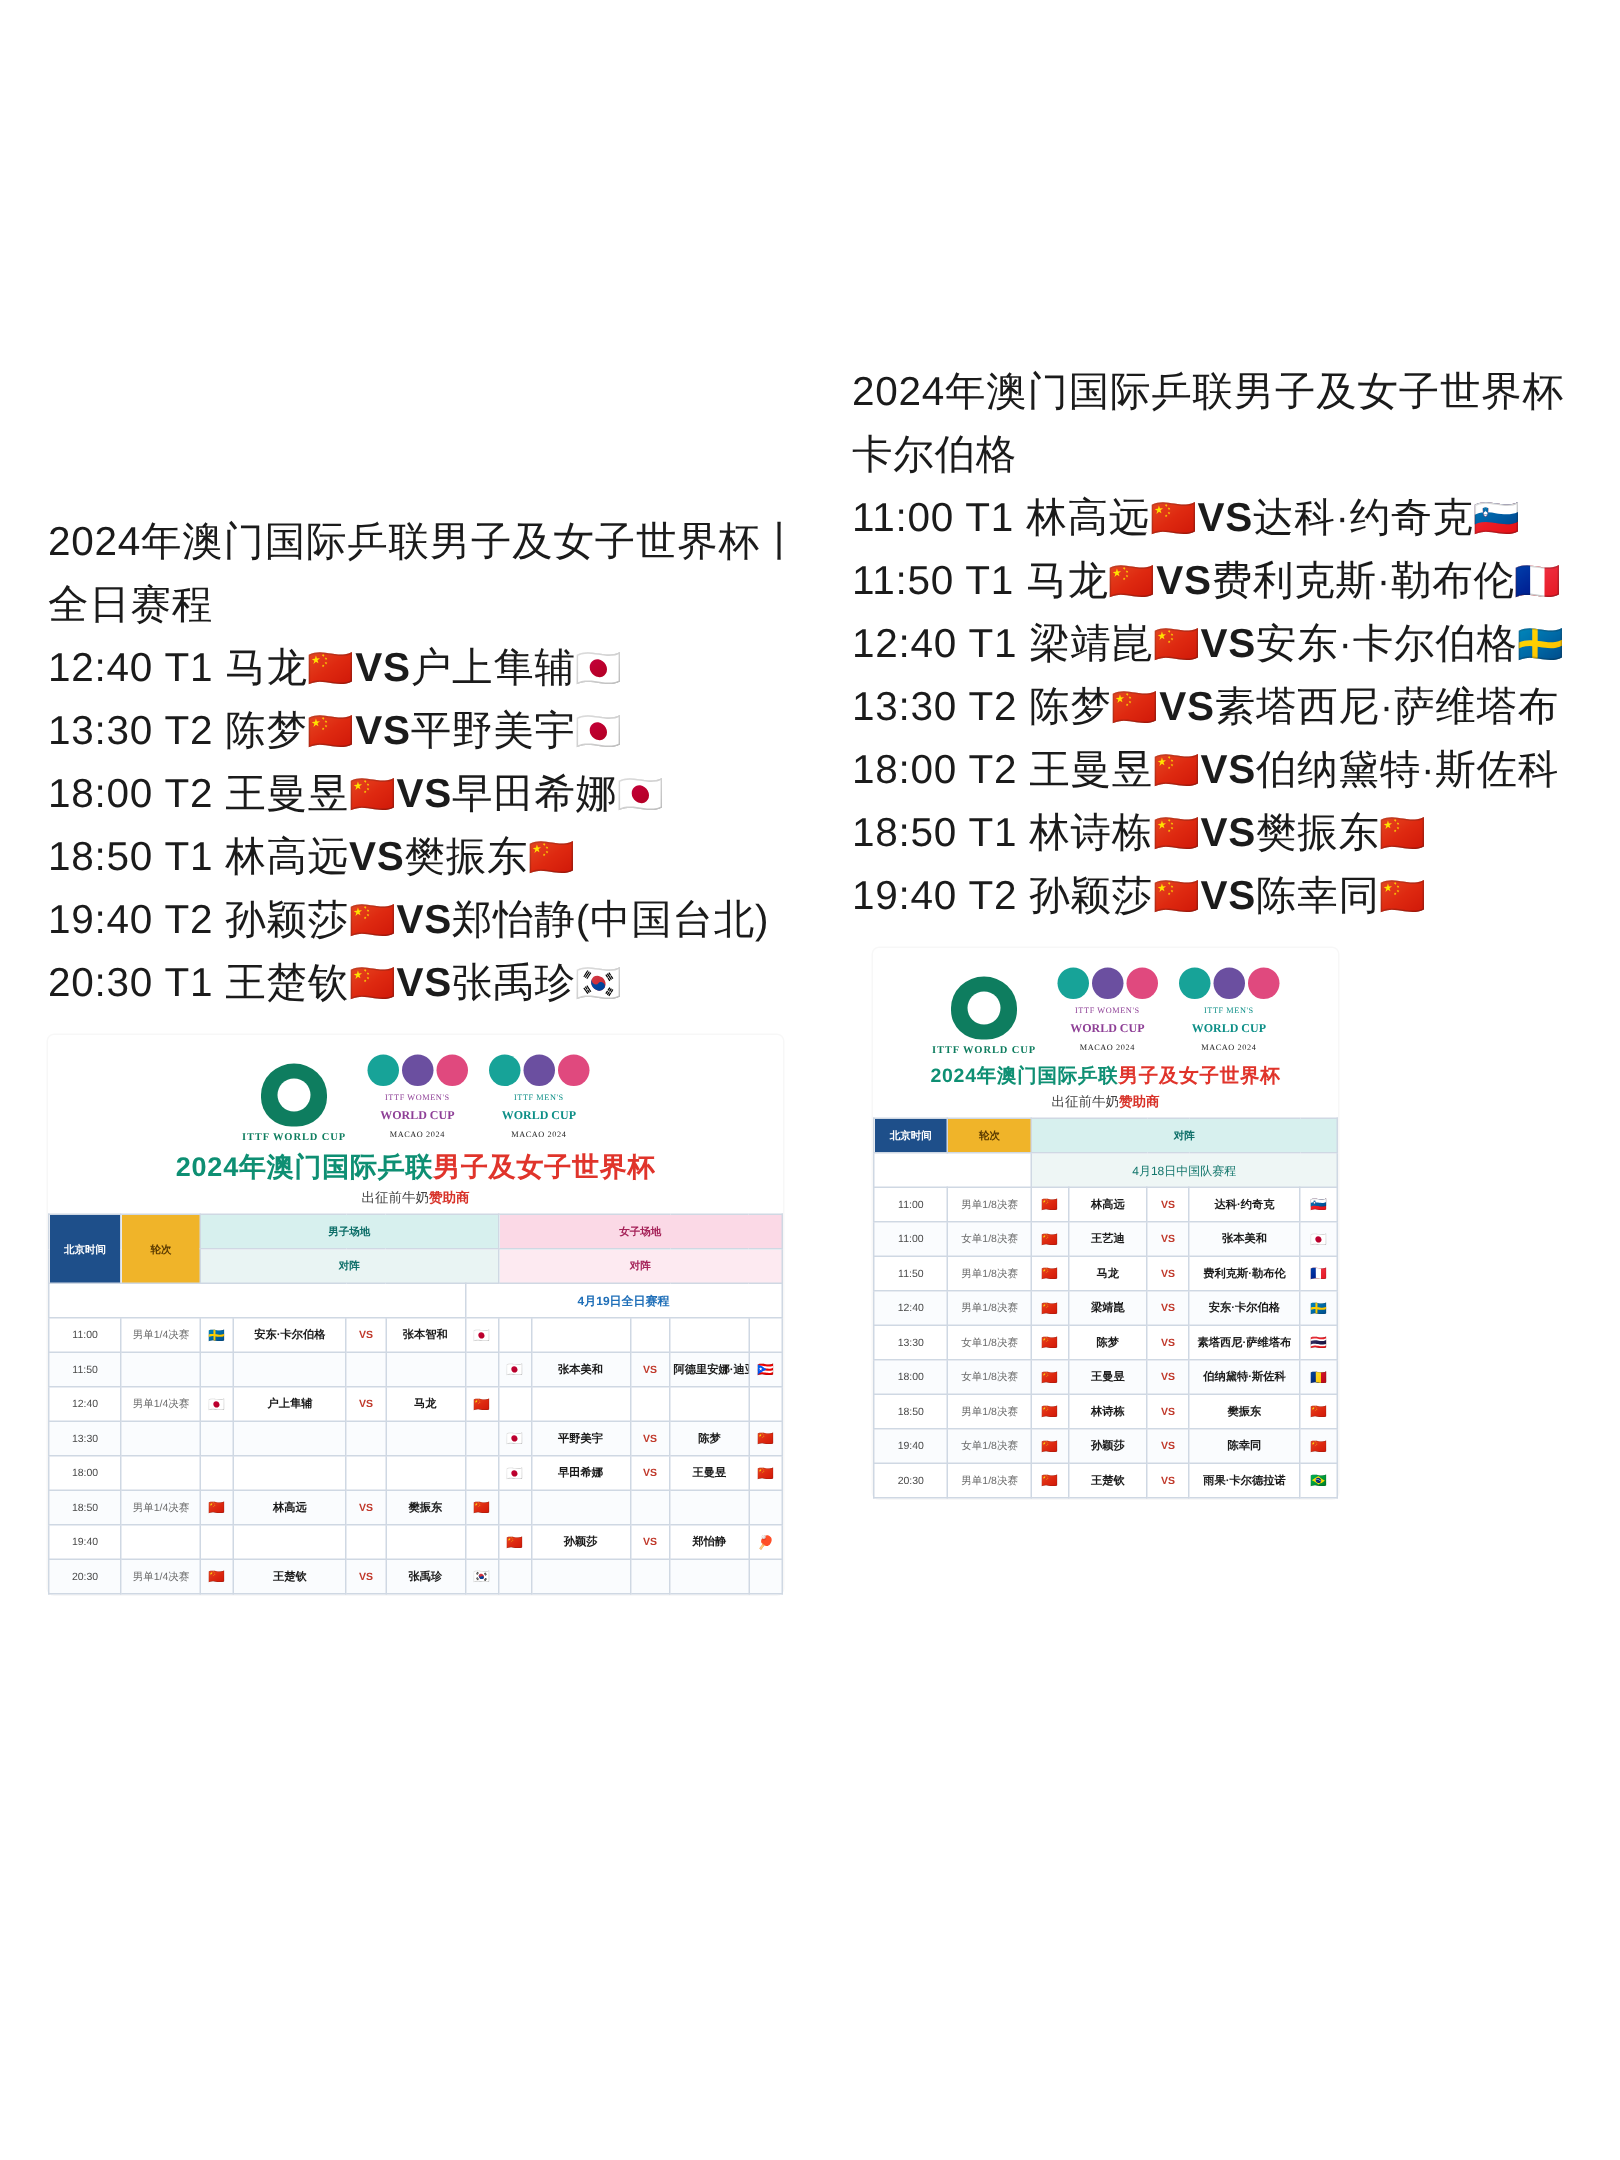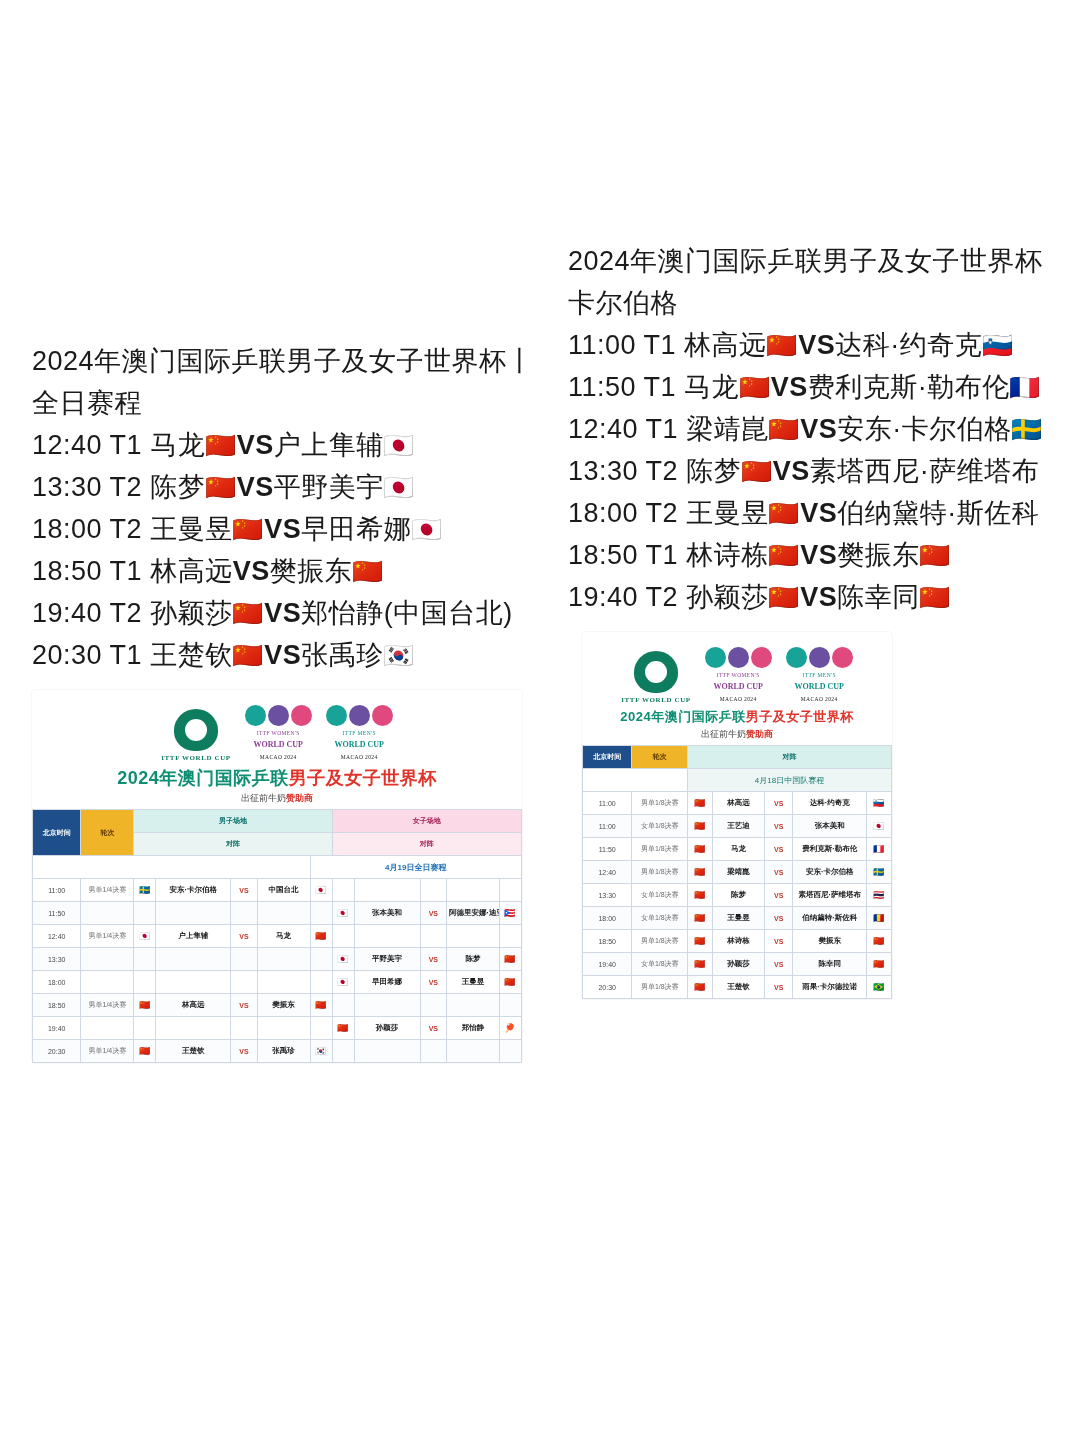--- a/index.html
+++ b/index.html
@@ -289,21 +289,21 @@
         <td class="empty" colspan="6"></td>
         <td class="day-title" colspan="6">4月19日全日赛程</td>
       </tr>
 
       <tr>
         <td class="time">11:00</td>
         <td class="round">男单1/4决赛</td>
         <td class="fcell tiny-flag">🇸🇪</td>
         <td class="name">安东·卡尔伯格</td>
         <td class="vs">VS</td>
-        <td class="name">中国台北</td>
+        <td class="name">张本智和</td>
         <td class="fcell tiny-flag">🇯🇵</td>
         <td class="fcell tiny-flag"></td>
         <td class="name"></td>
         <td class="vs"></td>
         <td class="name"></td>
         <td class="fcell tiny-flag"></td>
       </tr>
       <tr class="rowalt">
         <td class="time">11:50</td>
         <td class="round"></td>

